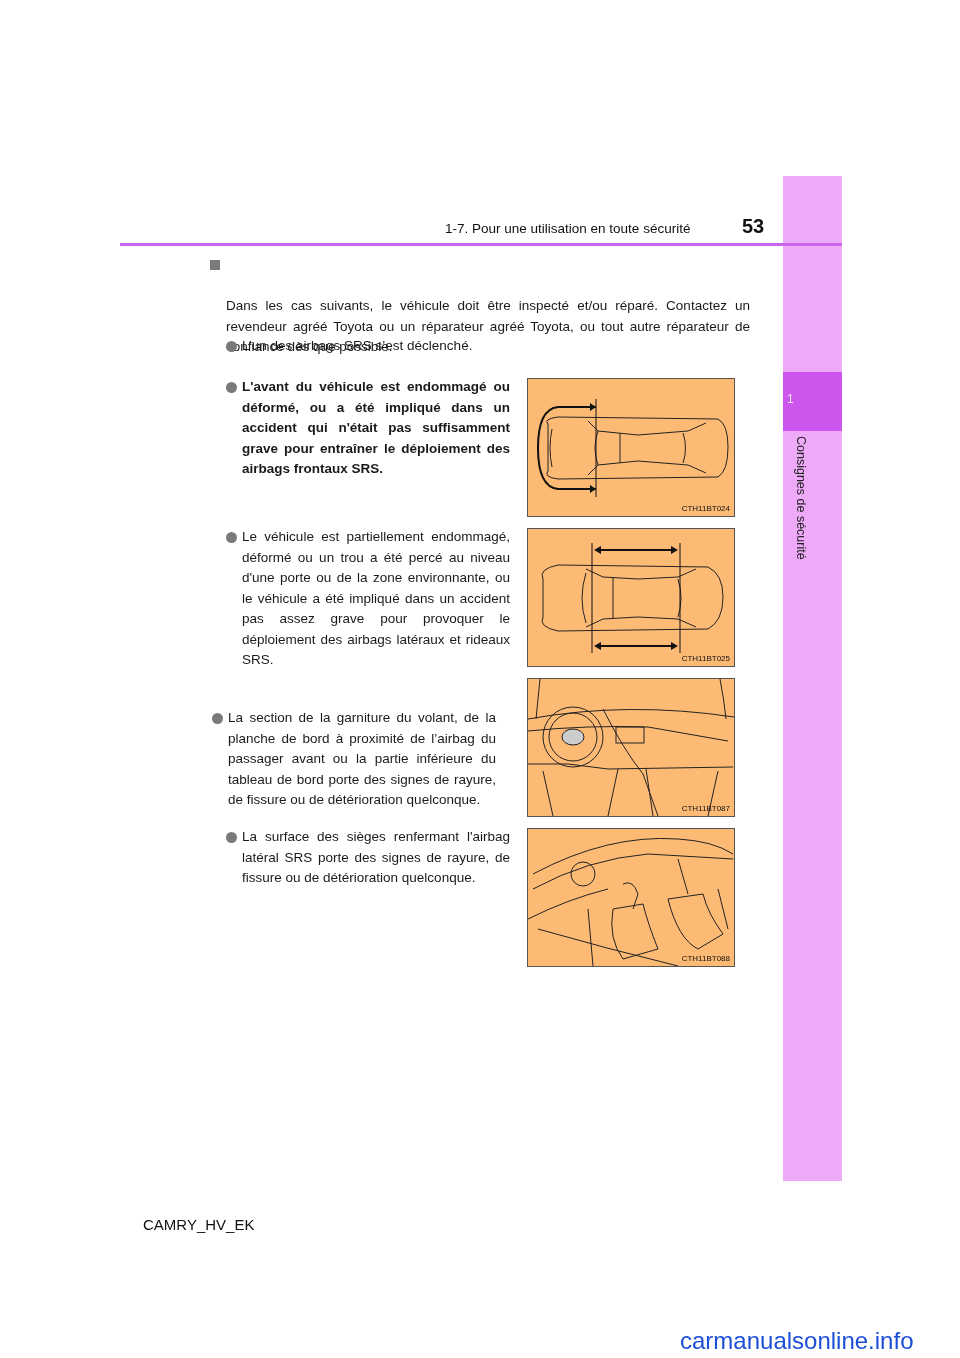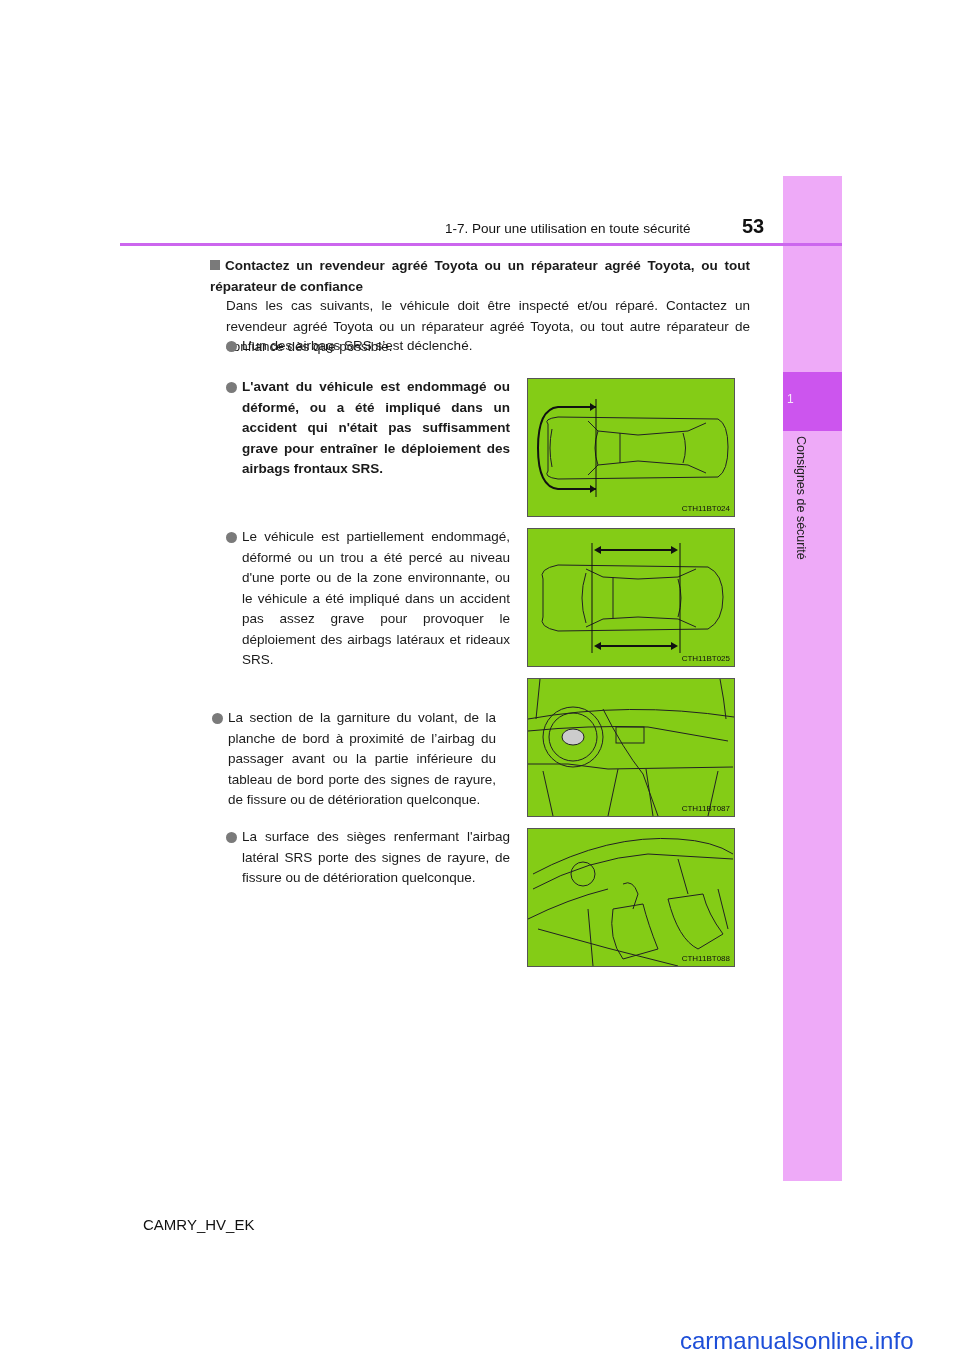--- a/index.html
+++ b/index.html
@@ -18,21 +18,21 @@
   .section-head .sq { display:inline-block; width:10px; height:10px; background:#7a7a7a; margin-right:5px; vertical-align:0px; }
   .para { position:absolute; left:226px; top:296px; width:524px; font-size:13.5px; line-height:20.5px; text-align:justify; }
   .bullet { position:absolute; font-size:13.5px; line-height:20.5px; text-align:justify; }
   .bullet .dot { position:absolute; left:-16px; top:5px; width:11px; height:11px; border-radius:50%; background:#7a7a7a; }
   .b1 { left:242px; top:336px; width:500px; }
   .b2 { left:242px; top:377px; width:268px;font-weight:bold; }
   .b3 { left:242px; top:527px; width:268px; }
   .b4 { left:228px; top:677px; width:268px;margin-top:31px; }
   .b5 { left:242px; top:827px; width:268px; }
 
-  .figure { position:absolute; left:527px; width:206px; height:137px; border:1px solid #555; background:#84cc16; }
+  .figure { position:absolute; left:527px; width:206px; height:137px; border:1px solid #555; background:#fdba74; }
   .f1 { top:378px; } .f2 { top:528px; } .f3 { top:678px; } .f4 { top:828px; }
   .figure svg { position:absolute; left:0; top:0; }
   .fig-caption { position:absolute; right:4px; bottom:3px; font-size:8px; color:#111; }
 
   .footer-code { position:absolute; left:143px; top:1216px; font-size:15px; color:#111; }
   .watermark { position:absolute; left:680px; top:1327px; font-size:24px; color:#1d4ed8; }
 </style>
 </head>
 <body>
 
@@ -42,21 +42,21 @@
 </div>
 <div class="sidebar-label">
   <span>Consignes de sécurité</span>
 </div>
 
 <div class="header-title">1-7. Pour une utilisation en toute sécurité</div>
 <div class="page-num">53</div>
 <div class="header-line"></div>
 
 <div class="section-head">
-  <span class="sq"></span><span>Contactez un revendeur agréé Toyota ou un réparateur agréé Toyota, ou tout réparateur de confiance</span>
+  <span class="sq"></span>
 </div>
 <div class="para">Dans les cas suivants, le véhicule doit être inspecté et/ou réparé. Contactez un revendeur agréé Toyota ou un réparateur agréé Toyota, ou tout autre réparateur de confiance dès que possible.</div>
 
 <div class="bullet b1">
   <span class="dot"></span>
   <span>L’un des airbags SRS s’est déclenché.</span>
 </div>
 <div class="bullet b2">
   <span class="dot"></span>
   <span>L'avant du véhicule est endommagé ou déformé, ou a été impliqué dans un accident qui n'était pas suffisamment grave pour entraîner le déploiement des airbags frontaux SRS.</span>

